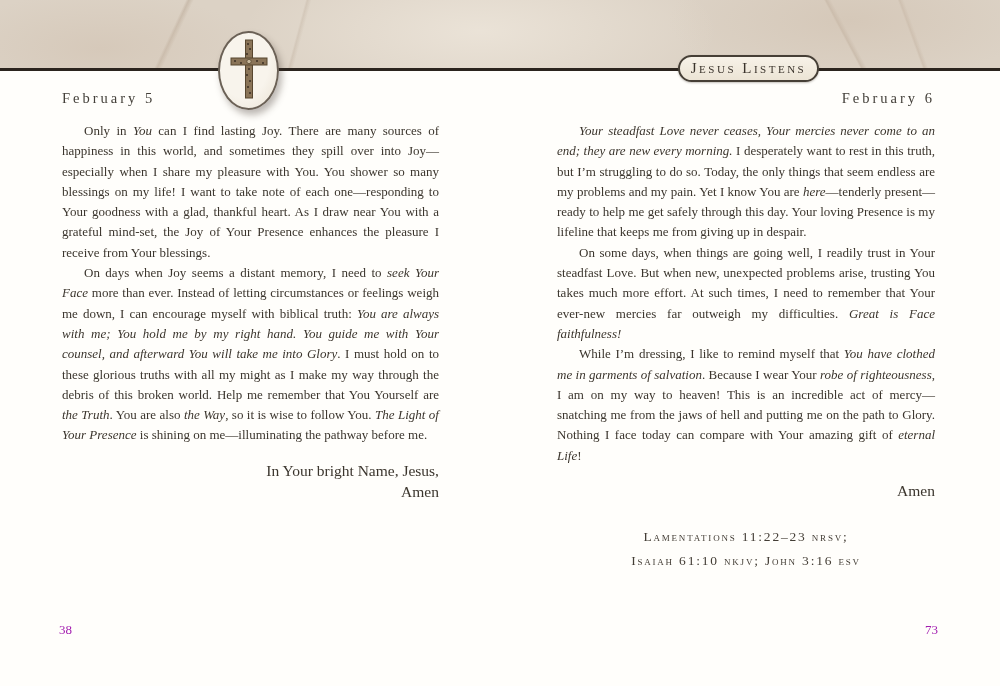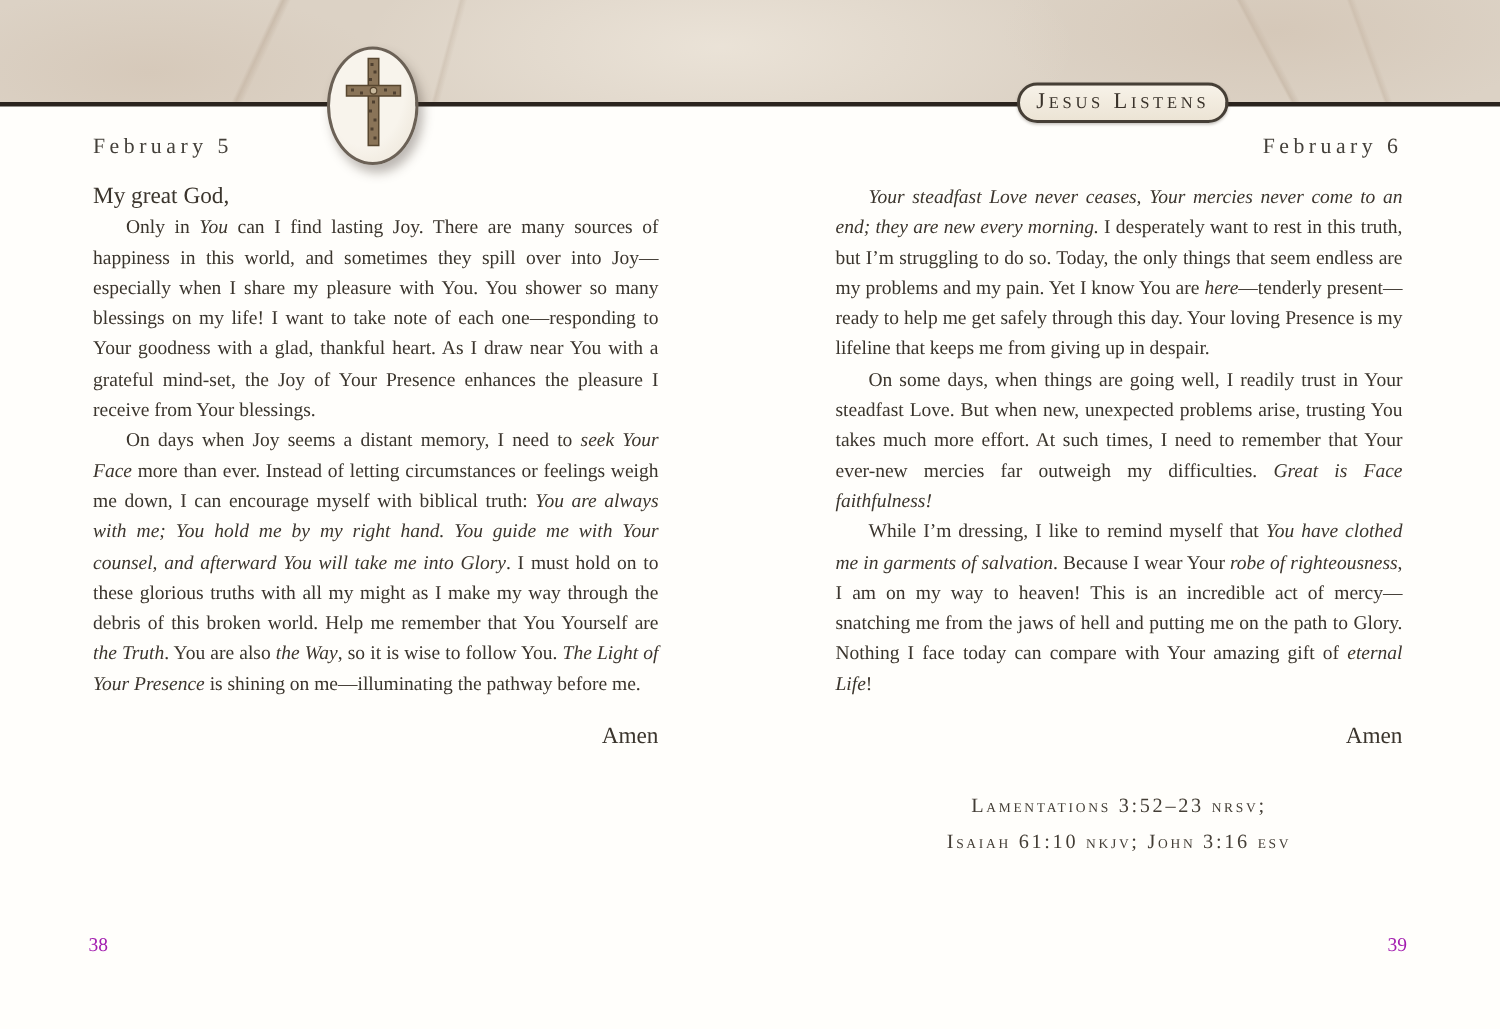--- a/index.html
+++ b/index.html
@@ -128,42 +128,42 @@
   </span>
 </div>
 
 <div class="badge">
   <span>Jesus Listens</span>
 </div>
 
 <div class="page left">
   <div class="date">February 5</div>
   <div class="body-text">
-    <p class="salutation">My great God,</p>
     <div>
         <p class="para"><span>Only in </span><i>You</i><span> can I find lasting Joy. There are many sources of happiness in this world, and sometimes they spill over into Joy—especially when I share my pleasure with You. You shower so many blessings on my life! I want to take note of each one—responding to Your goodness with a glad, thankful heart. As I draw near You with a grateful mind-set, the Joy of Your Presence enhances the pleasure I receive from Your blessings.</span></p>
         <p class="para"><span>On days when Joy seems a distant memory, I need to </span><i>seek Your Face</i><span> more than ever. Instead of letting circumstances or feelings weigh me down, I can encourage myself with biblical truth: </span><i>You are always with me; You hold me by my right hand. You guide me with Your counsel, and afterward You will take me into Glory</i><span>. I must hold on to these glorious truths with all my might as I make my way through the debris of this broken world. Help me remember that You Yourself are </span><i>the Truth</i><span>. You are also </span><i>the Way</i><span>, so it is wise to follow You. </span><i>The Light of Your Presence</i><span> is shining on me—illuminating the pathway before me.</span></p>
       </div>
     <div class="closing">
+      <div>In Your bright Name, Jesus,</div>
       <div>Amen</div>
     </div>
   </div>
   <div class="page-number">38</div>
 </div>
 
 <div class="page right">
   <div class="date">February 6</div>
   <div class="body-text">
     <div>
         <p class="para"><i>Your steadfast Love never ceases, Your mercies never come to an end; they are new every morning.</i><span> I desperately want to rest in this truth, but I’m struggling to do so. Today, the only things that seem endless are my problems and my pain. Yet I know You are </span><i>here</i><span>—tenderly present—ready to help me get safely through this day. Your loving Presence is my lifeline that keeps me from giving up in despair.</span></p>
         <p class="para"><span>On some days, when things are going well, I readily trust in Your steadfast Love. But when new, unexpected problems arise, trusting You takes much more effort. At such times, I need to remember that Your ever-new mercies far outweigh my difficulties. </span><i>Great is Face faithfulness!</i></p>
         <p class="para"><span>While I’m dressing, I like to remind myself that </span><i>You have clothed me in garments of salvation</i><span>. Because I wear Your </span><i>robe of righteousness</i><span>, I am on my way to heaven! This is an incredible act of mercy—snatching me from the jaws of hell and putting me on the path to Glory. Nothing I face today can compare with Your amazing gift of </span><i>eternal Life</i><span>!</span></p>
       </div>
     <div class="closing">
       <div>Amen</div>
     </div>
     <div class="refs">
-      <div>Lamentations 3:52–23 nrsv;</div>
+      <div>Lamentations 11:22–23 nrsv;</div>
       <div>Isaiah 61:10 nkjv; John 3:16 esv</div>
     </div>
   </div>
-  <div class="page-number">39</div>
+  <div class="page-number">73</div>
 </div>
 
 </body></html>

